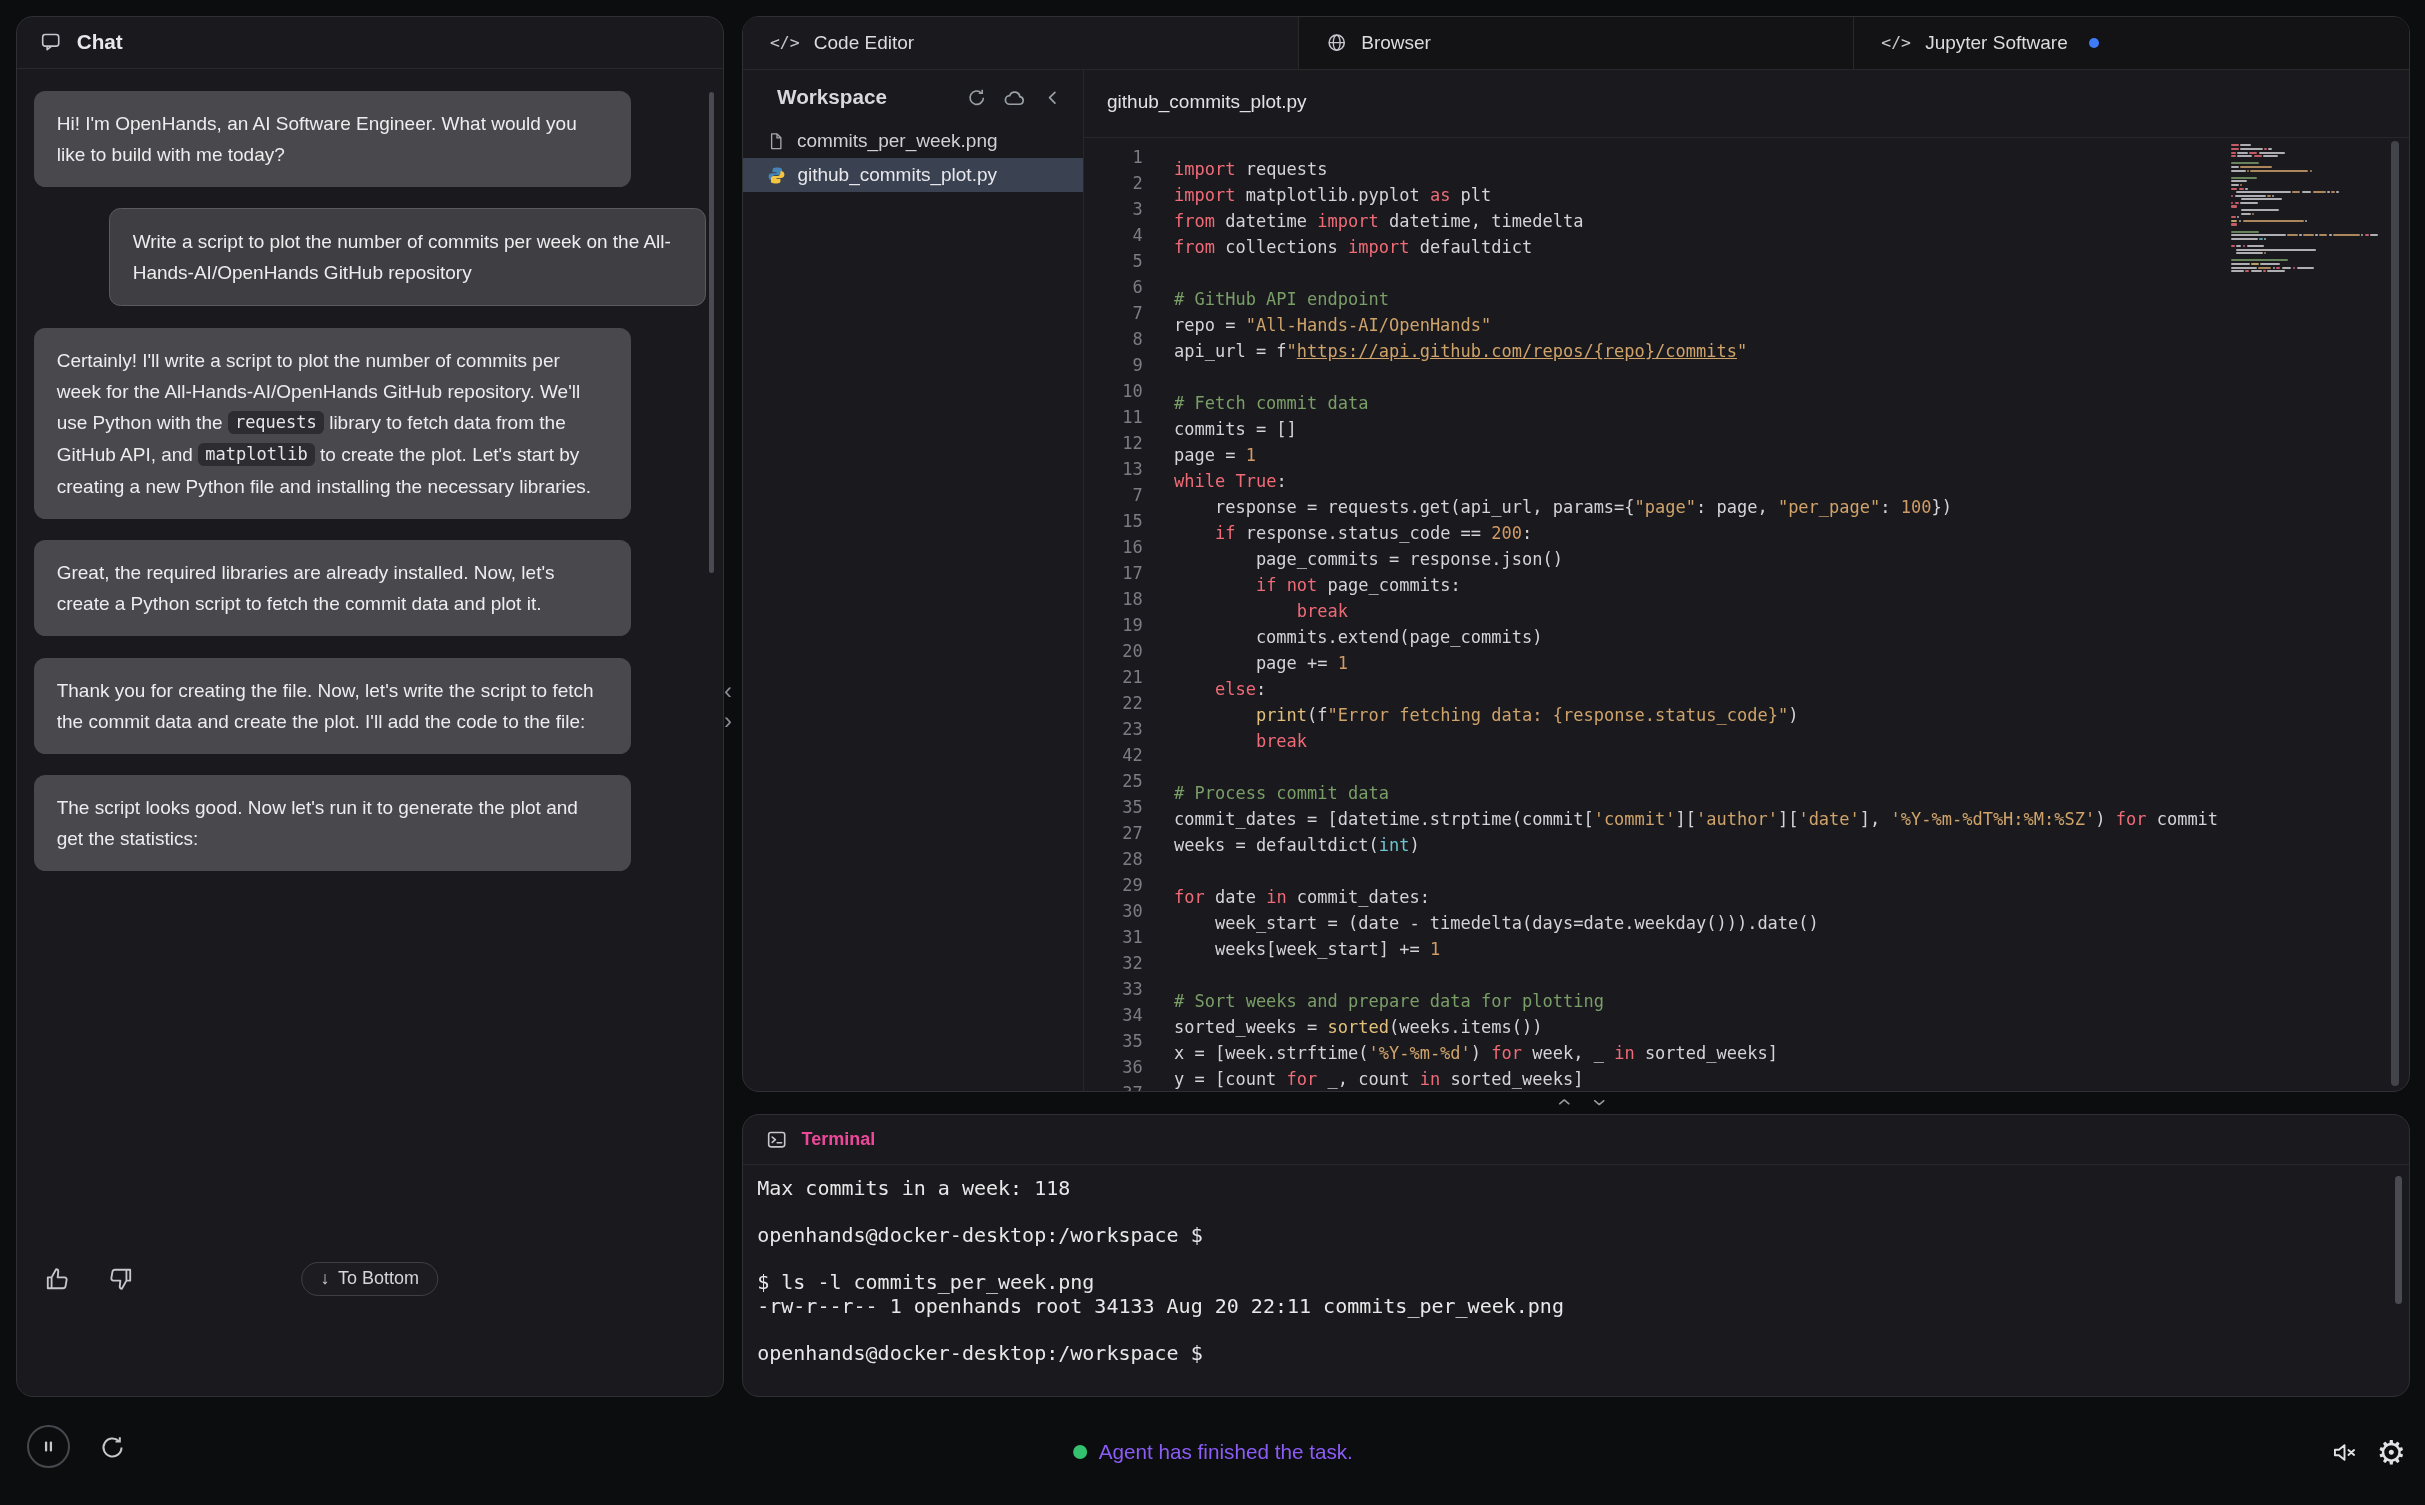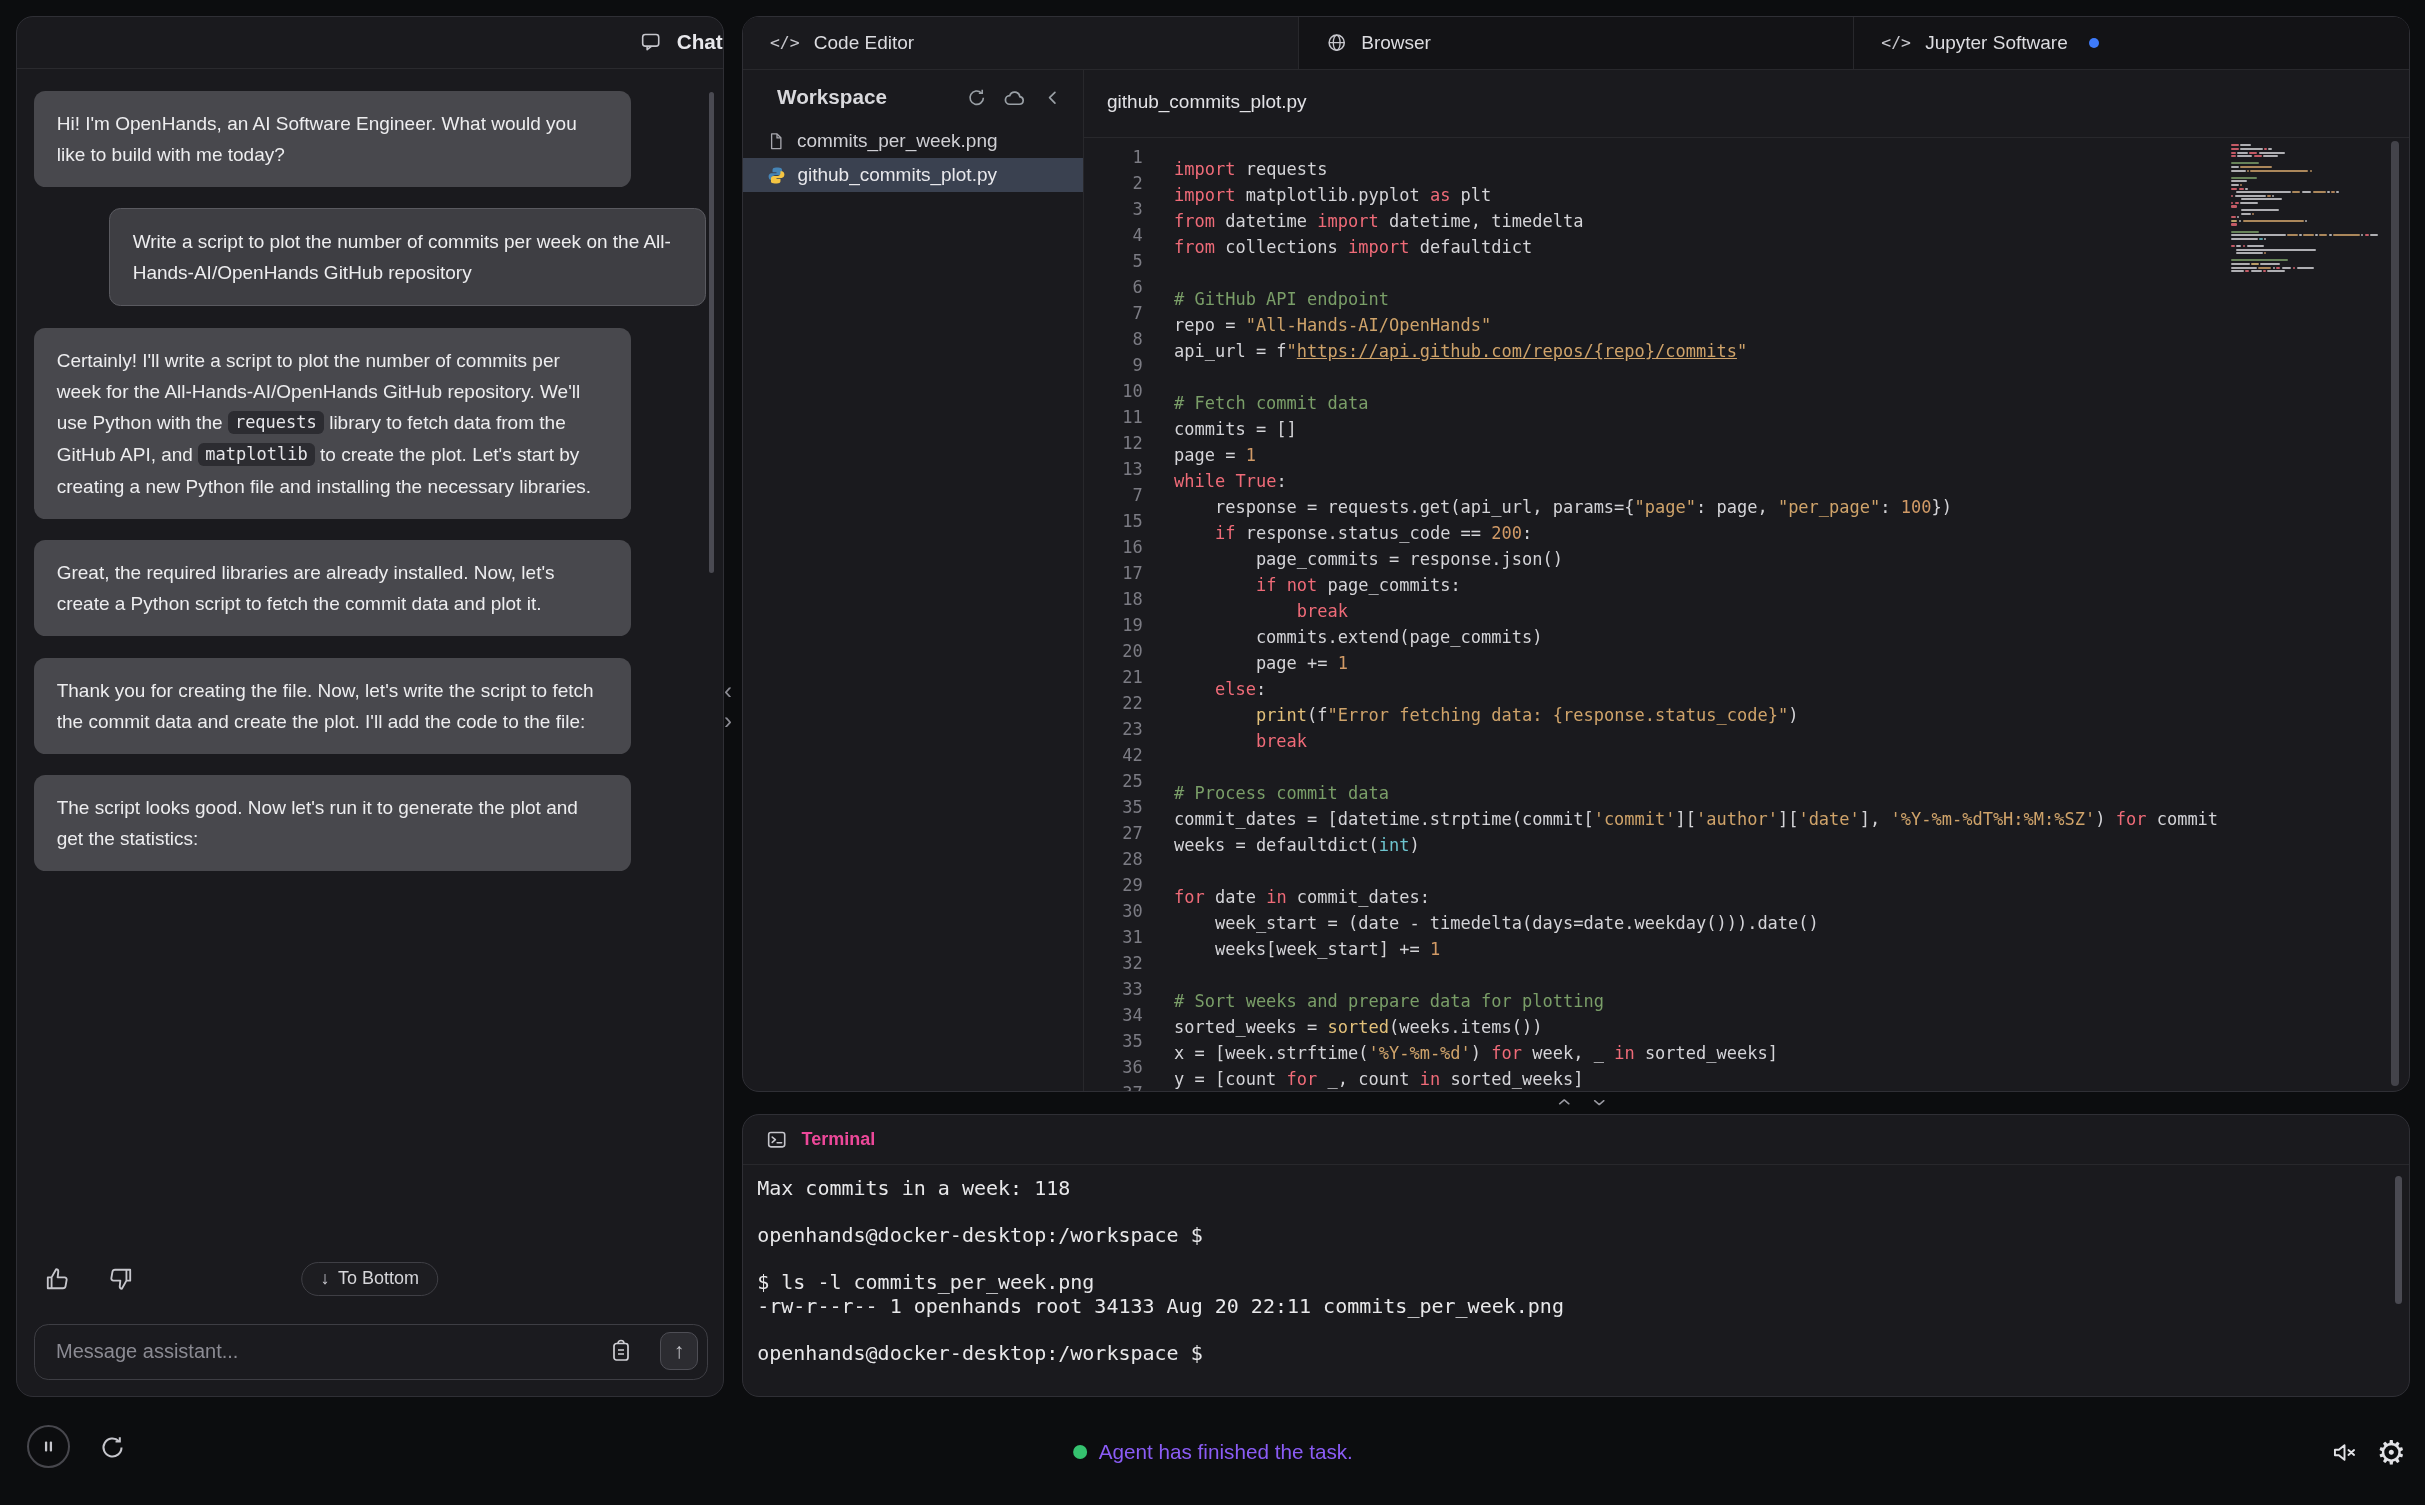--- a/index.html
+++ b/index.html
@@ -5,21 +5,21 @@
   * { box-sizing: border-box; margin: 0; padding: 0; }
   html,body { width: 2426px; height: 1505px; background: #0c0d0f; overflow: hidden;
     font-family: "Liberation Sans", sans-serif; color: #ececf0; }
   .panel { position: absolute; background: #1a1a1e; border: 1.4px solid #2f2f35; border-radius: 17px; }
   .icon { display: inline-flex; align-items: center; justify-content: center; color: #c6c6cc; }
   .icon svg { display: block; }
 
   
   #chat-panel { left: 15.7px; top: 15.7px; width: 708px; height: 1381px; }
   .chat-header { height: 52px; display: flex; align-items: center; gap: 15.7px; padding-left: 23px;
-    border-bottom: 1.4px solid #2a2a2e; justify-content: flex-end; }
+    border-bottom: 1.4px solid #2a2a2e; }
   .chat-title { font-size: 20.7px; font-weight: 700; color: #e8e8ec; }
   .messages { position: absolute; left: 0; right: 0; top: 53px; height: 1175px; overflow: hidden;
     display: flex; flex-direction: column; gap: 21.4px; padding: 21.4px 17px 0 17px; }
   .msg { max-width: 597px; padding: 17px 23px; border-radius: 11.4px; font-size: 19px; line-height: 31px; color: #ededef; }
   .msg.assistant { align-self: flex-start; background: #48484d; }
   .msg.user { align-self: flex-end; background: #3e3e43; border: 1.4px solid #5a5a60; }
   .inline-code { font-family: "DejaVu Sans Mono", monospace; font-size: 17px; background: #2c2c31;
     border-radius: 5.7px; padding: 1.4px 7.1px; color: #e6e6ea; }
   .chat-scrollbar { position: absolute; right: 8.5px; top: 75px; width: 5.7px; height: 481px;
     background: #4a4a52; border-radius: 2.8px; }
@@ -147,33 +147,20 @@
     <button class="thumb-btn" id="thumb-down">
       <span class="icon">
         <svg width="26" height="26" viewBox="0 0 24 24" style="transform:rotate(180deg)">
             <path d="M7 10.5 11.2 3c1.1 0 2 .9 2 2L12.6 10.5H19c1.2 0 2.1 1.1 1.9 2.3l-1 5.7c-.2 1.2-1.2 2-2.4 2H7z M3.5 10.5H7v10H3.5z" fill="none" stroke="currentColor" stroke-width="1.7" stroke-linejoin="round"></path>
           </svg>
       </span>
     </button>
     <button class="to-bottom">
       <span class="icon">↓</span>
       <span>To Bottom</span>
-    </button>
-  </div>
-  <div class="chat-input-wrap">
-    <input type="text" placeholder="Message assistant..." style="">
-    <span class="icon clip-icon">
-      <svg width="24" height="24" viewBox="0 0 24 24">
-          <rect x="5" y="4.5" width="14" height="16.5" rx="2.5" fill="none" stroke="currentColor" stroke-width="1.7"></rect>
-          <path d="M9 4.5a3 3 0 0 1 6 0" fill="none" stroke="currentColor" stroke-width="1.7"></path>
-          <path d="M9 11h6M9 15h6" stroke="currentColor" stroke-width="1.5"></path>
-        </svg>
-    </span>
-    <button class="send">
-      <span class="icon">↑</span>
     </button>
   </div>
 </div>
 
 <div class="panel" id="workbench">
   <div class="tabbar">
       <div class="tab active">
         <span class="icon code-glyph">&lt;/&gt;</span>
         <span class="tab-label">Code Editor</span>
       </div>

